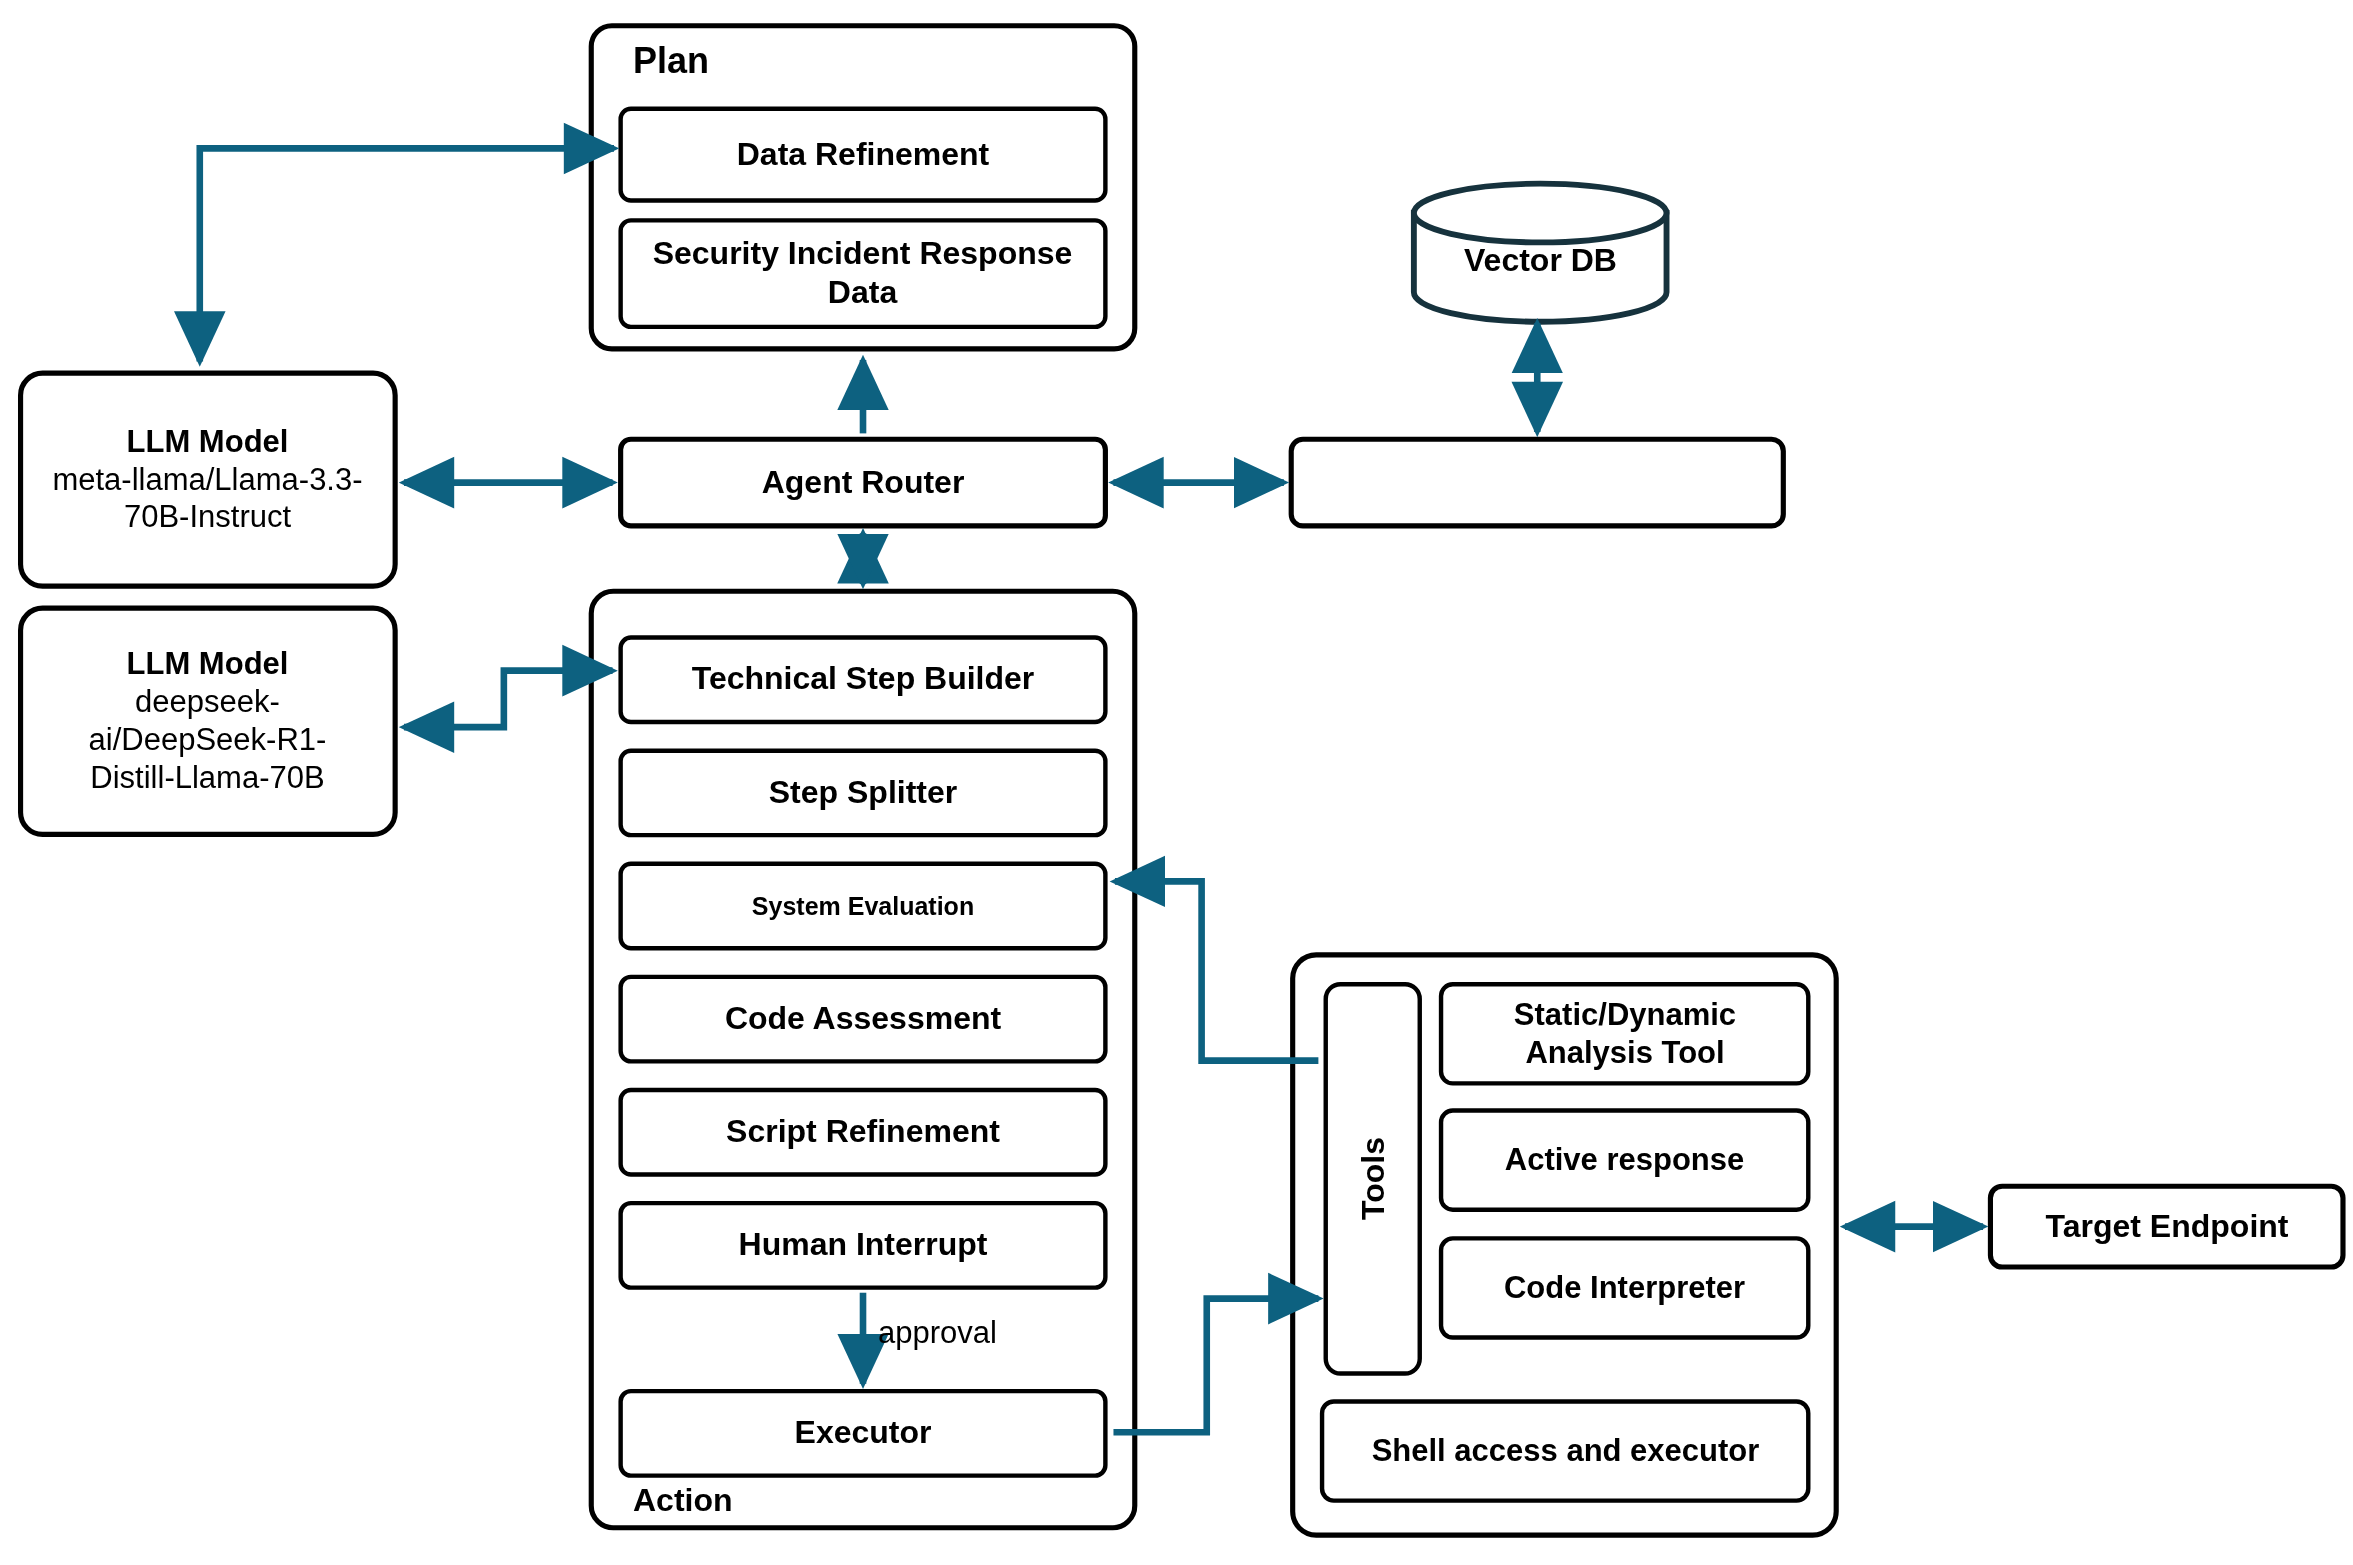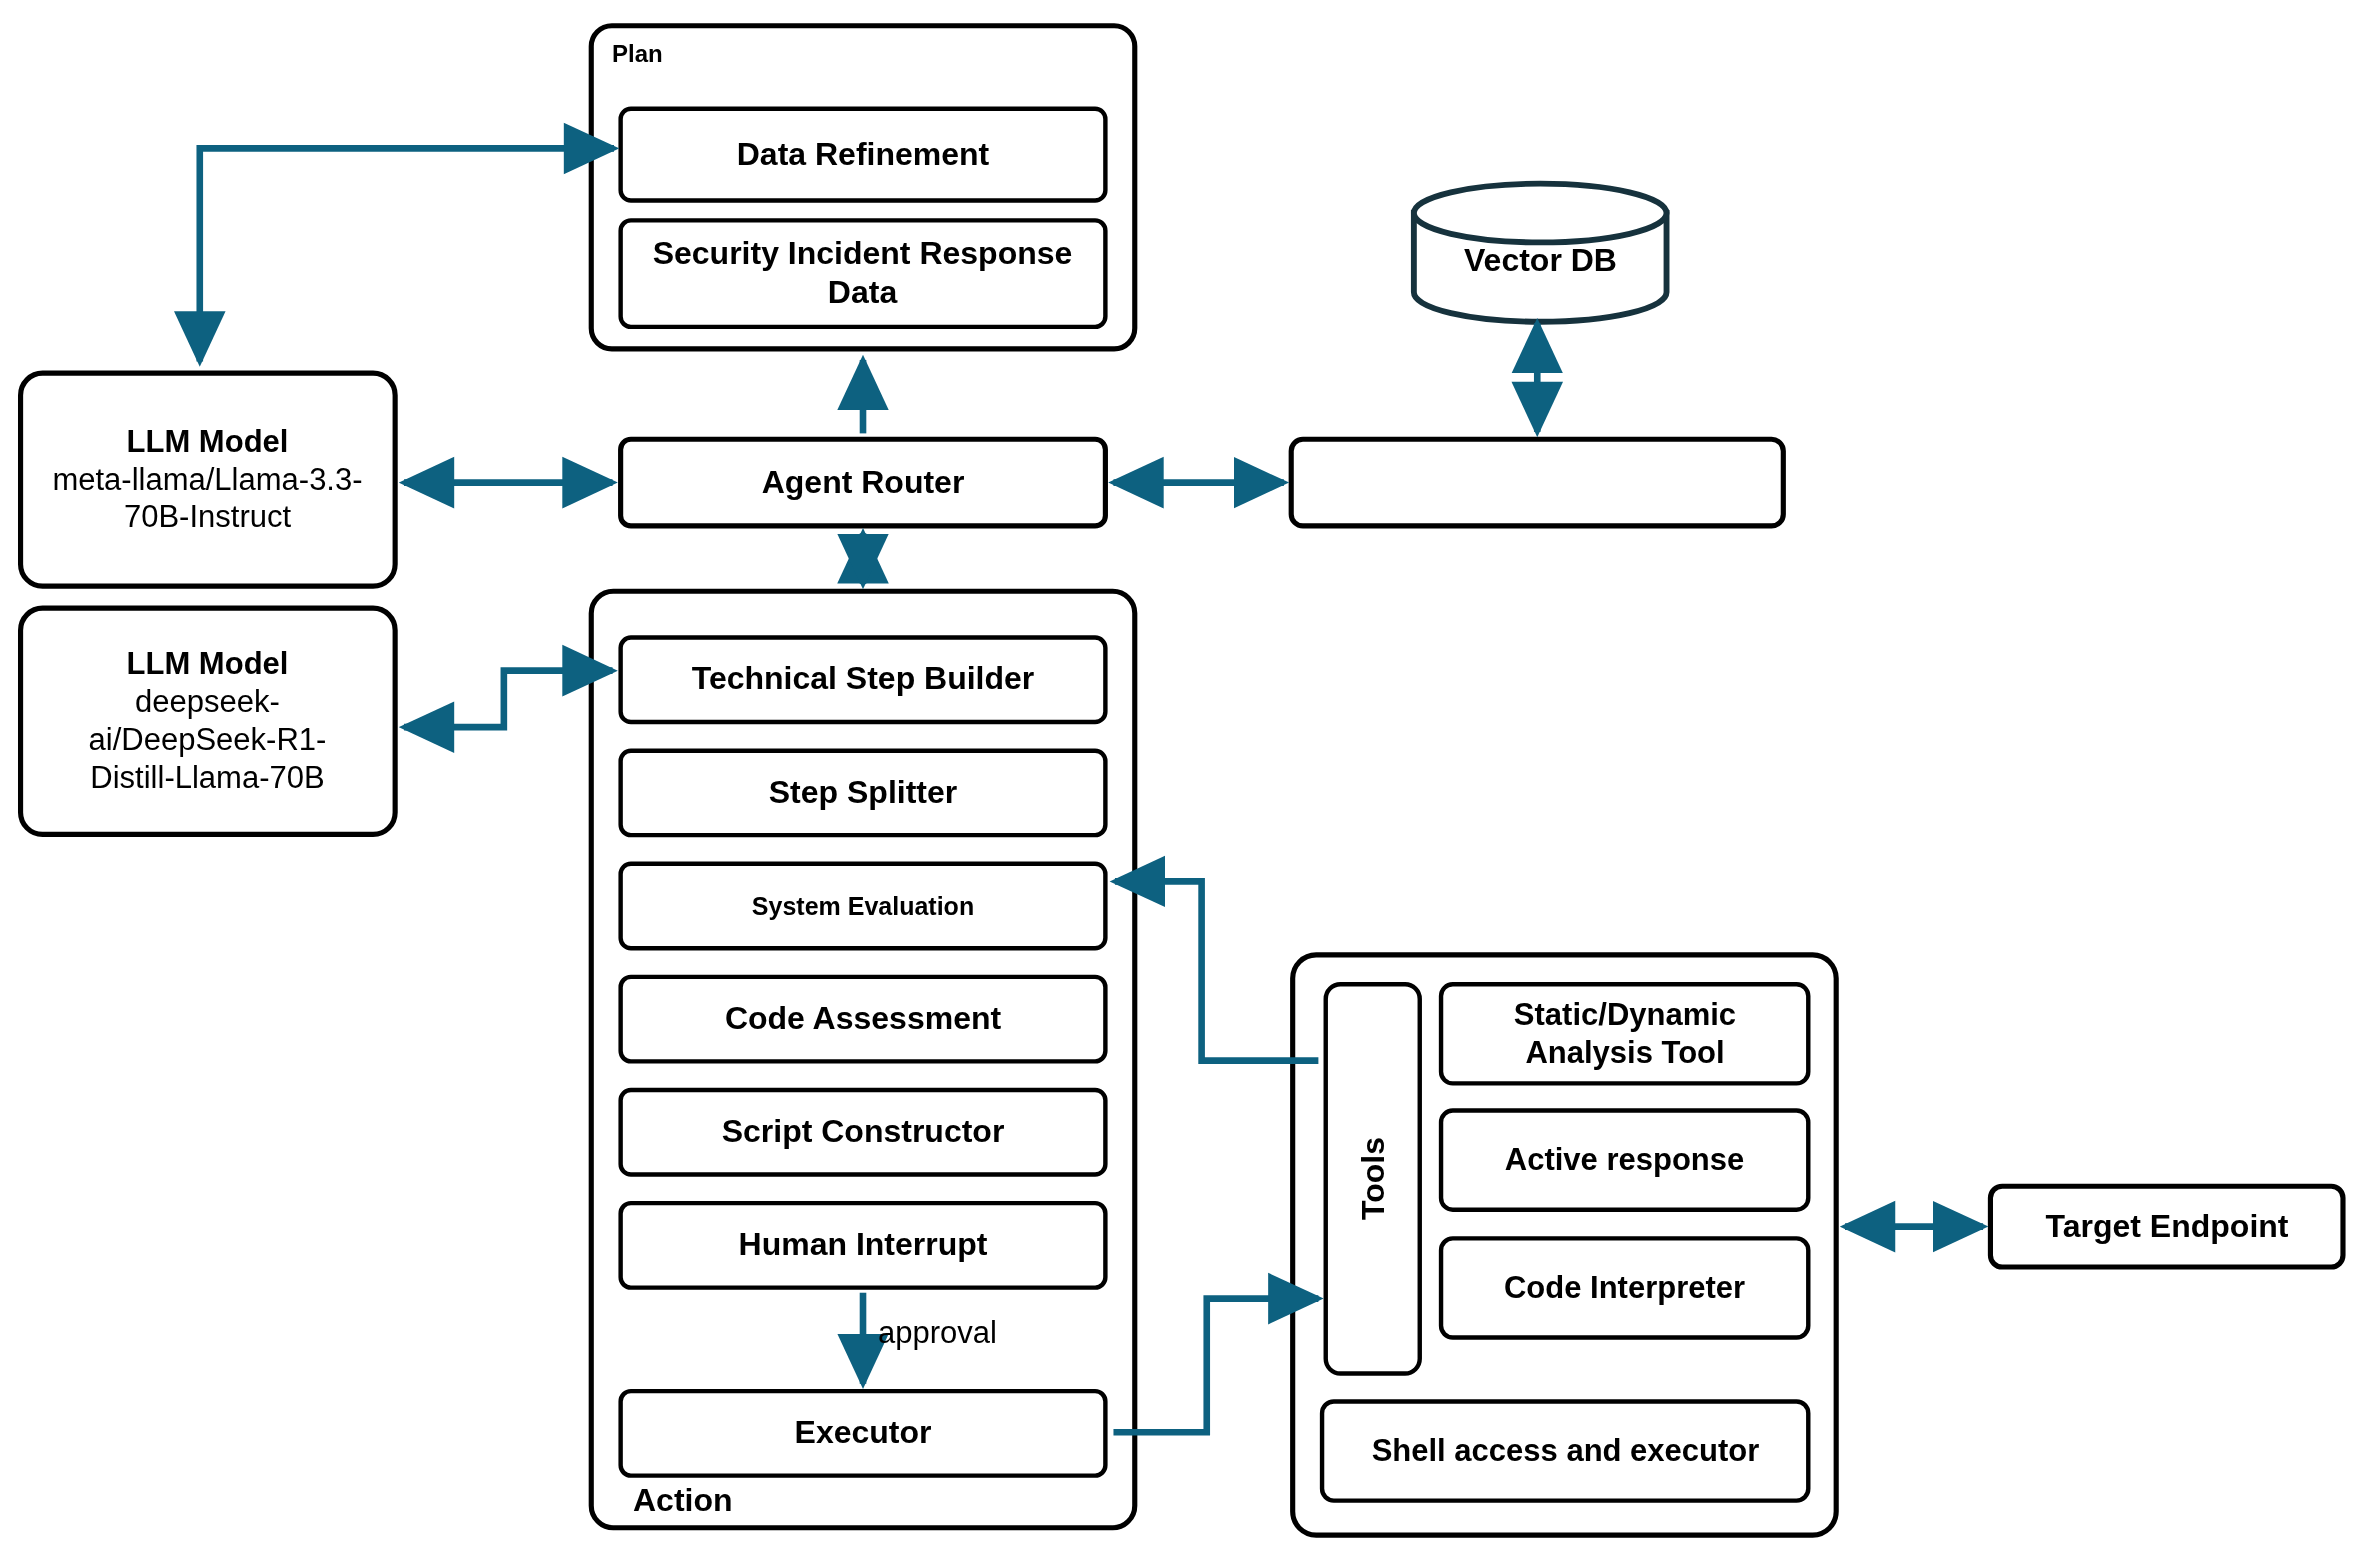--- a/index.html
+++ b/index.html
@@ -157,21 +157,21 @@
 
     <g>
       <path d="M2512,1670 L2700,1670" fill="none" stroke="#0d6180" stroke-width="9" marker-start="url(#arrowStart)" marker-end="url(#arrowEnd)"></path>
     </g>
 
     <g>
       <path d="M1175,1760 L1175,1884" fill="none" stroke="#0d6180" stroke-width="9" marker-end="url(#arrowEnd)"></path>
     </g>
   </svg>
 
-  <div class="group-label" style="left:612px; top:40px; font-size:24px;">Plan</div>
+  <div class="group-label" style="left:633px; top:40px; font-size:36px;">Plan</div>
 
   <div class="node-text t-bold" style="left:628px; top:109px; width:470px; height:92px; font-size:32px;">Data Refinement</div>
   <div class="node-text t-bold" style="left:635px; top:220px; width:455px; height:106px; font-size:32px;">Security Incident Response Data</div>
 
   <div class="node-text t-bold" style="left:628px; top:439px; width:470px; height:87px; font-size:32px;">Agent Router</div>
 
   <div class="node-text" style="left:29px; top:373px; width:357px; height:213px; flex-direction:column; font-size:31px;">
     <span class="t-bold">LLM Model</span>
     <span class="t-reg" style="display:block; max-width:330px; word-break:break-word;">meta-llama/Llama-3.3-70B-Instruct</span>
   </div>
@@ -181,21 +181,21 @@
     <span class="t-reg" style="display:block; max-width:308px; word-break:break-word;">deepseek-ai/DeepSeek-R1-Distill-Llama-70B</span>
   </div>
 
 
   <div class="node-text t-bold" style="left:1414px; top:228px; width:253px; height:66px; font-size:32px;">Vector DB</div>
 
   <div class="node-text t-bold" style="left:628px; top:751px; width:470px; height:84px; font-size:32px;">Step Splitter</div>
   <div class="node-text t-bold" style="left:628px; top:637px; width:470px; height:84px; font-size:32px;">Technical Step Builder</div>
   <div class="node-text t-bold" style="left:628px; top:864px; width:470px; height:84px; font-size:25px;">System Evaluation</div>
   <div class="node-text t-bold" style="left:628px; top:977px; width:470px; height:84px; font-size:32px;">Code Assessment</div>
-  <div class="node-text t-bold" style="left:628px; top:1090px; width:470px; height:84px; font-size:32px;">Script Constructor</div>
+  <div class="node-text t-bold" style="left:628px; top:1090px; width:470px; height:84px; font-size:32px;">Script Refinement</div>
   <div class="node-text t-bold" style="left:628px; top:1203px; width:470px; height:84px; font-size:32px;">Human Interrupt</div>
   <div class="node-text t-bold" style="left:628px; top:1391px; width:470px; height:84px; font-size:32px;">Executor</div>
 
   <div class="edge-label" style="left:878px; top:1315px; font-size:31px;">approval</div>
 
   <div class="group-label" style="left:633px; top:1482px; font-size:32px;">Action</div>
 
   <div class="vertical-label" style="left:1326px; top:984px; width:94px; height:389px; font-size:32px;">Tools</div>
 
   <div class="node-text t-bold" style="left:1456px; top:984px; width:338px; height:99px; font-size:31px;">Static/Dynamic Analysis Tool</div>

